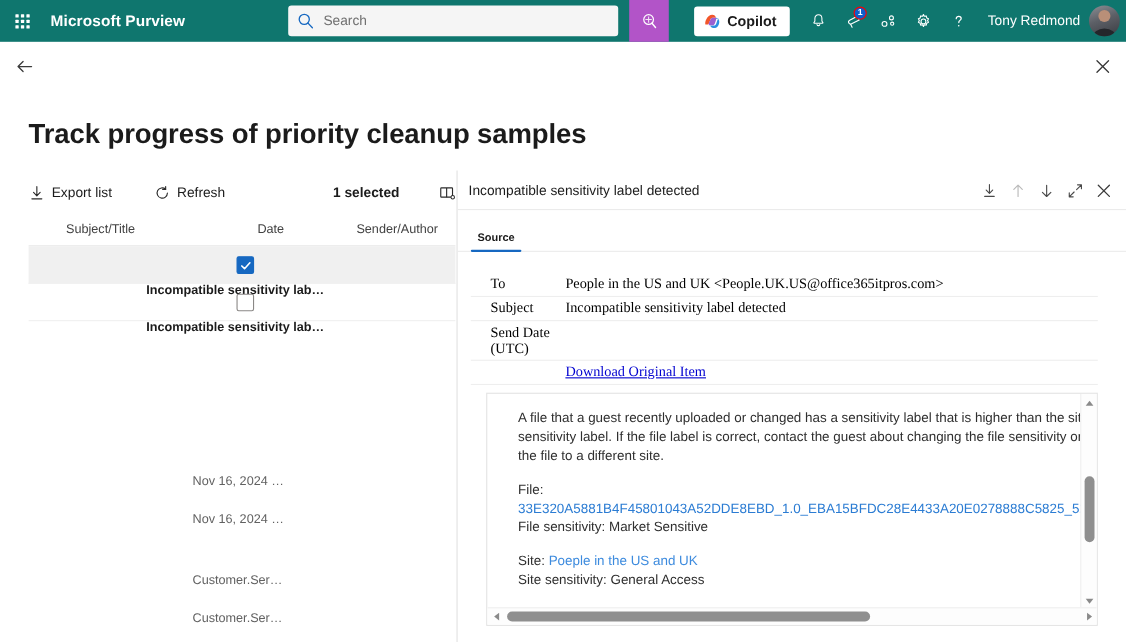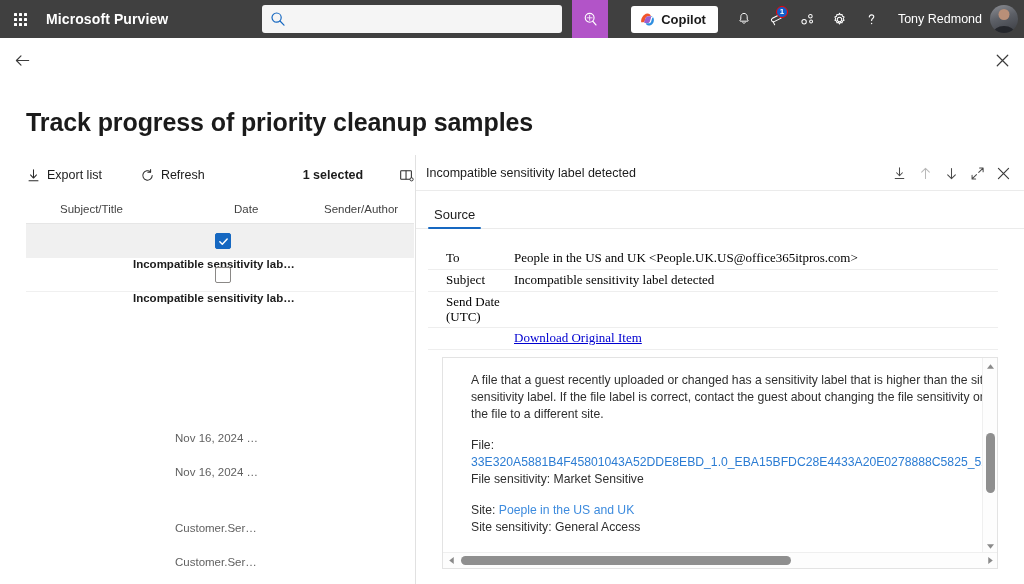--- a/index.html
+++ b/index.html
@@ -9,21 +9,21 @@
     overflow: hidden;
     background: #ffffff;
     font-family: "Liberation Sans", sans-serif;
     -webkit-font-smoothing: antialiased;
   }
 
   
   .suite-bar {
     position: absolute; top: 0; left: 0;
     width: 1024px; height: 38px;
-    background: #404040;
+    background: #0f766e;
     display: flex; align-items: center;
     color: #ffffff;
   }
   .waffle {
     width: 40px; height: 38px;
     display: flex; align-items: center; justify-content: center;
     cursor: pointer;
   }
   .waffle-grid {
     display: grid;
@@ -230,21 +230,21 @@
     display: flex; align-items: center; justify-content: center;
     cursor: pointer;
   }
   .tabs {
     height: 38px;
     display: flex; align-items: flex-end;
     padding-left: 12px;
     border-bottom: 1px solid #ebebeb;
   }
   .tab {
-    font-size: 13px; color: #1b1b1b; font-weight: 400;
+    font-size: 10px; color: #1b1b1b; font-weight: 700;
     padding: 0 6px 6px 6px;
     position: relative; cursor: pointer;
   }
   .tab.active::after {
     content: ""; position: absolute;
     left: 0; right: 0; bottom: -1px;
     height: 2px; background: #1668c1; border-radius: 1px;
   }
 
   
@@ -346,20 +346,21 @@
         <i></i>
     </div>
   </div>
   <div class="brand">Microsoft Purview</div>
 
   <div class="search-wrap">
     <svg class="search-ico" viewBox="0 0 16 16">
       <circle cx="6.6" cy="6.6" r="4.6" fill="none" stroke="#1668c1" stroke-width="1.2"></circle>
       <line x1="10" y1="10" x2="14" y2="14.2" stroke="#1668c1" stroke-width="1.2" stroke-linecap="round"></line>
     </svg>
+    <input class="search-input" type="text" placeholder="Search" style="">
   </div>
 
   <div class="bar-right">
     <div class="purple-btn">
       <svg width="17" height="17" viewBox="0 0 20 20">
         <circle cx="9" cy="8" r="5.2" fill="none" stroke="#ffffff" stroke-width="1.3"></circle>
         <path d="M9 4.6 L9 11.4 M5.6 8 L12.4 8" stroke="#ffffff" stroke-width="1.1" opacity="0.85"></path>
         <line x1="12.6" y1="12" x2="16.4" y2="16.4" stroke="#ffffff" stroke-width="1.5" stroke-linecap="round"></line>
       </svg>
     </div>

